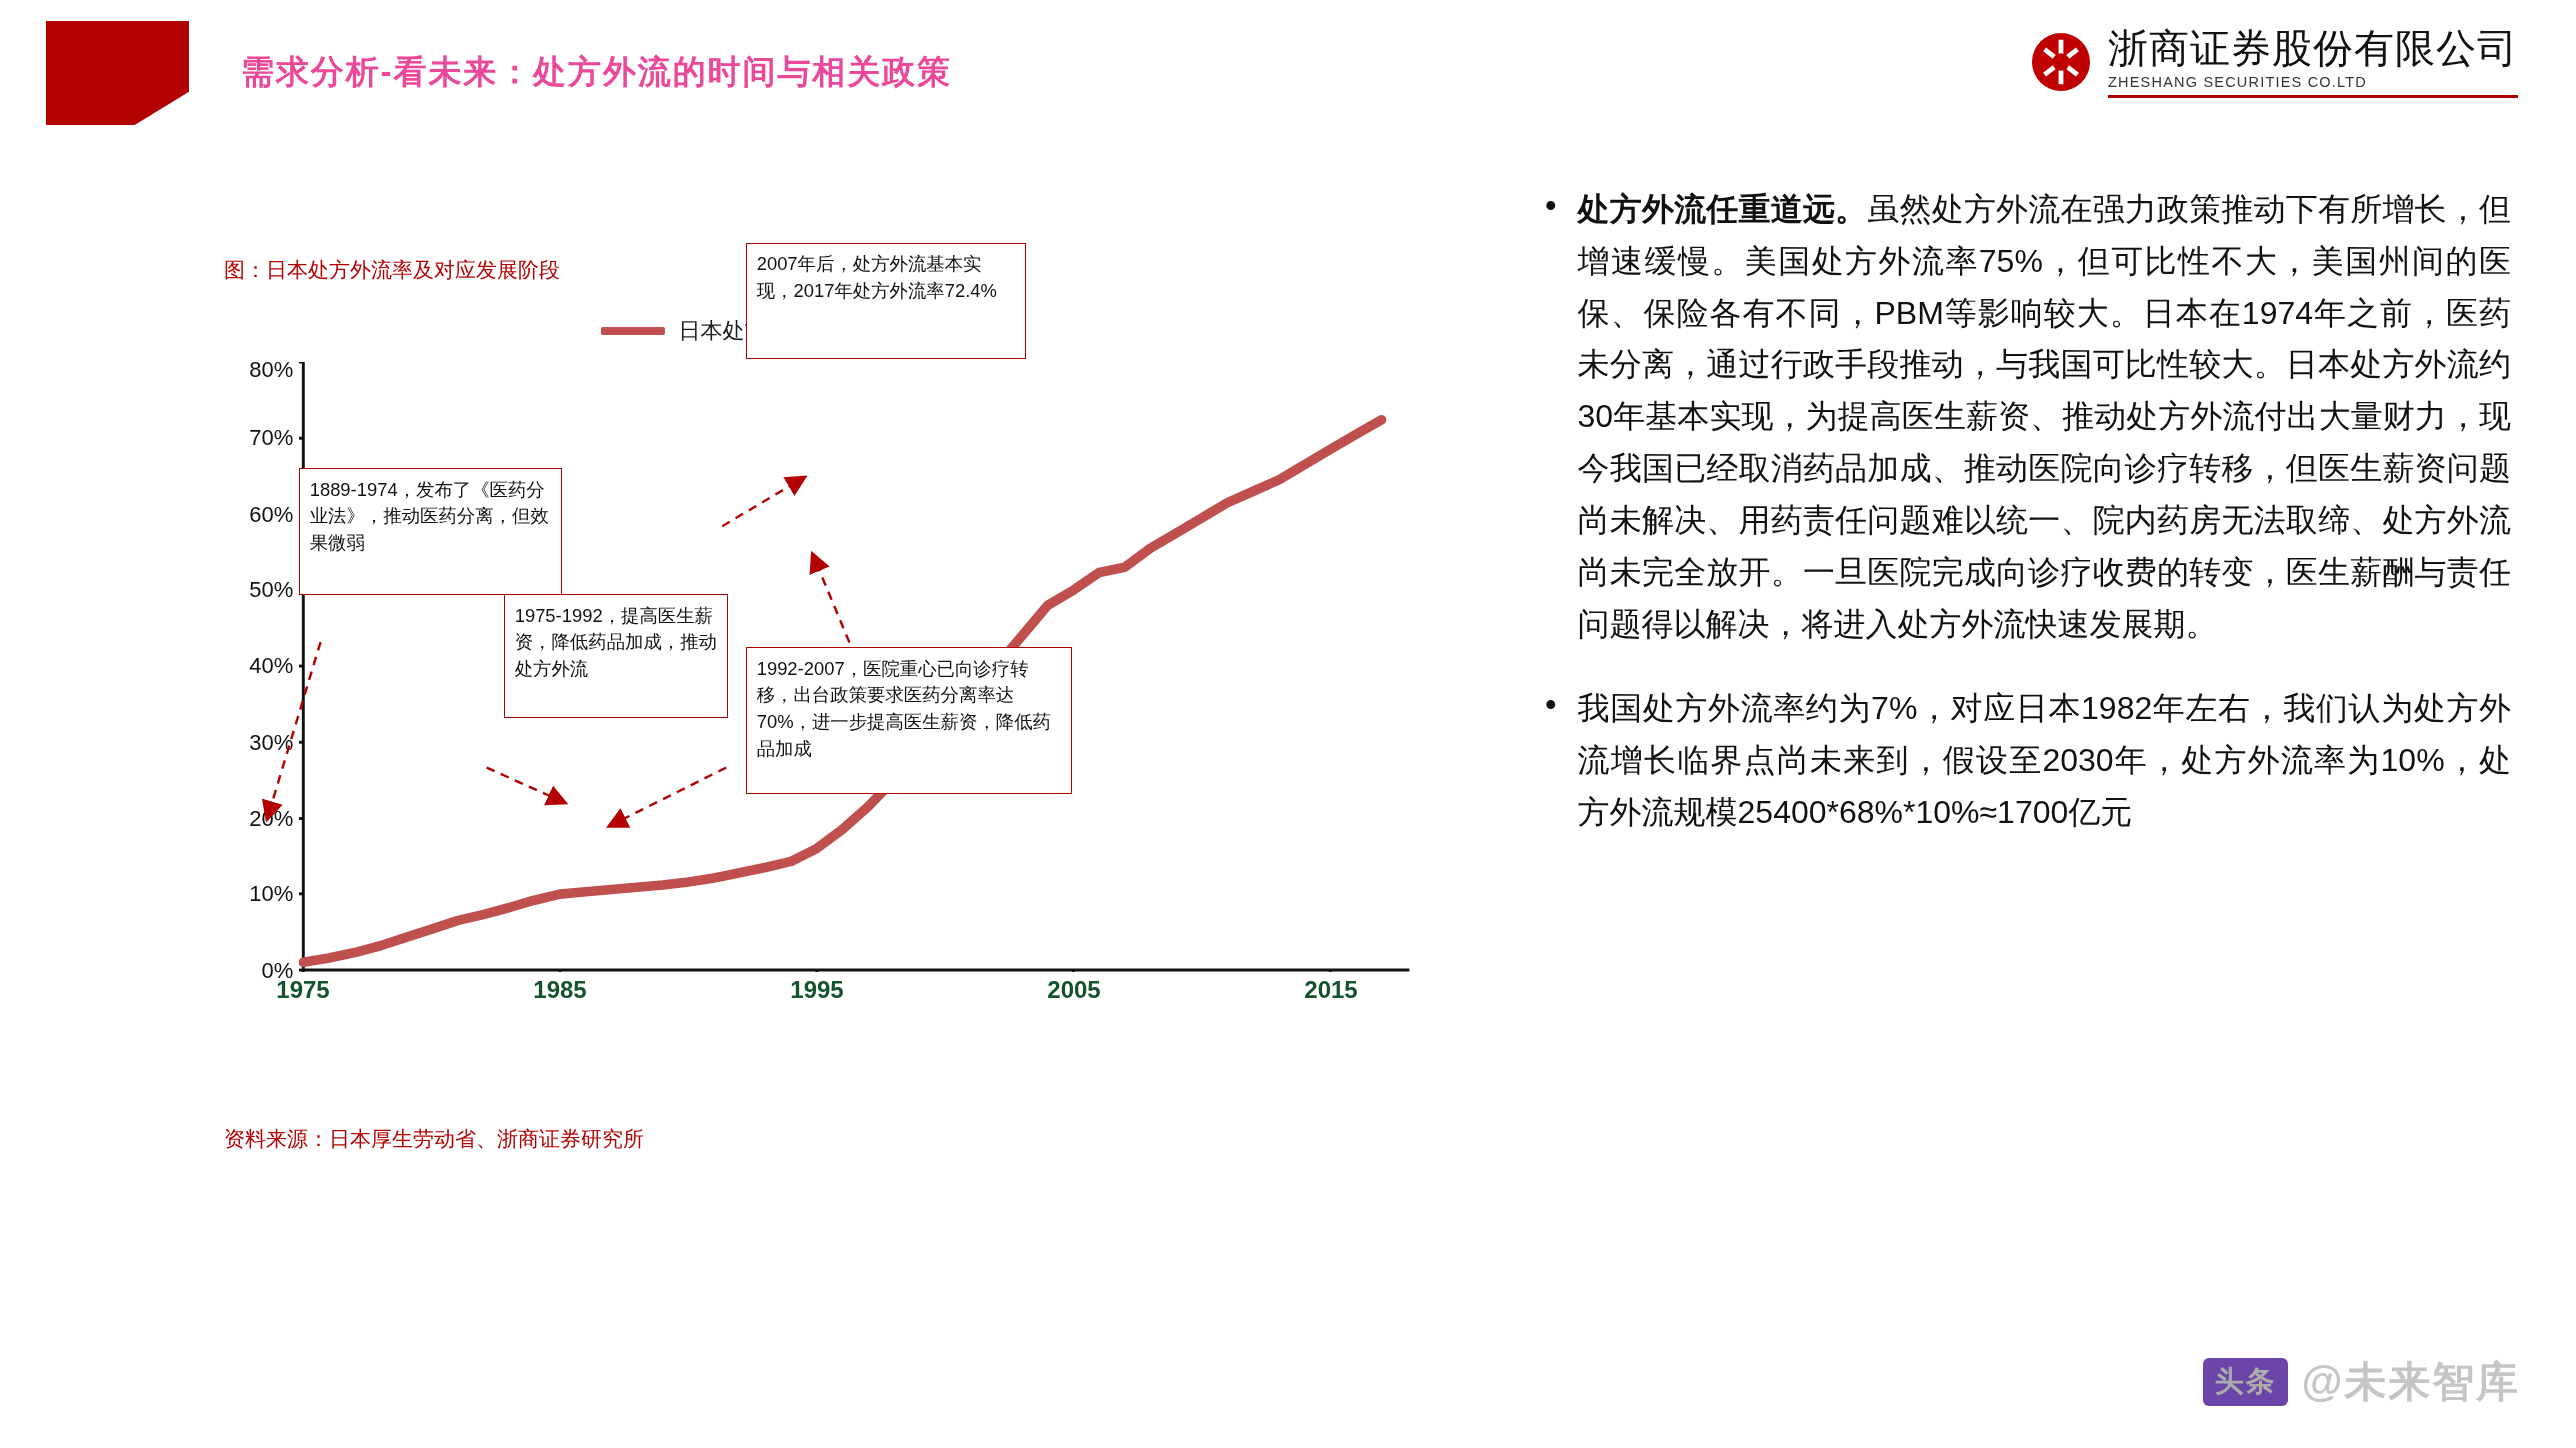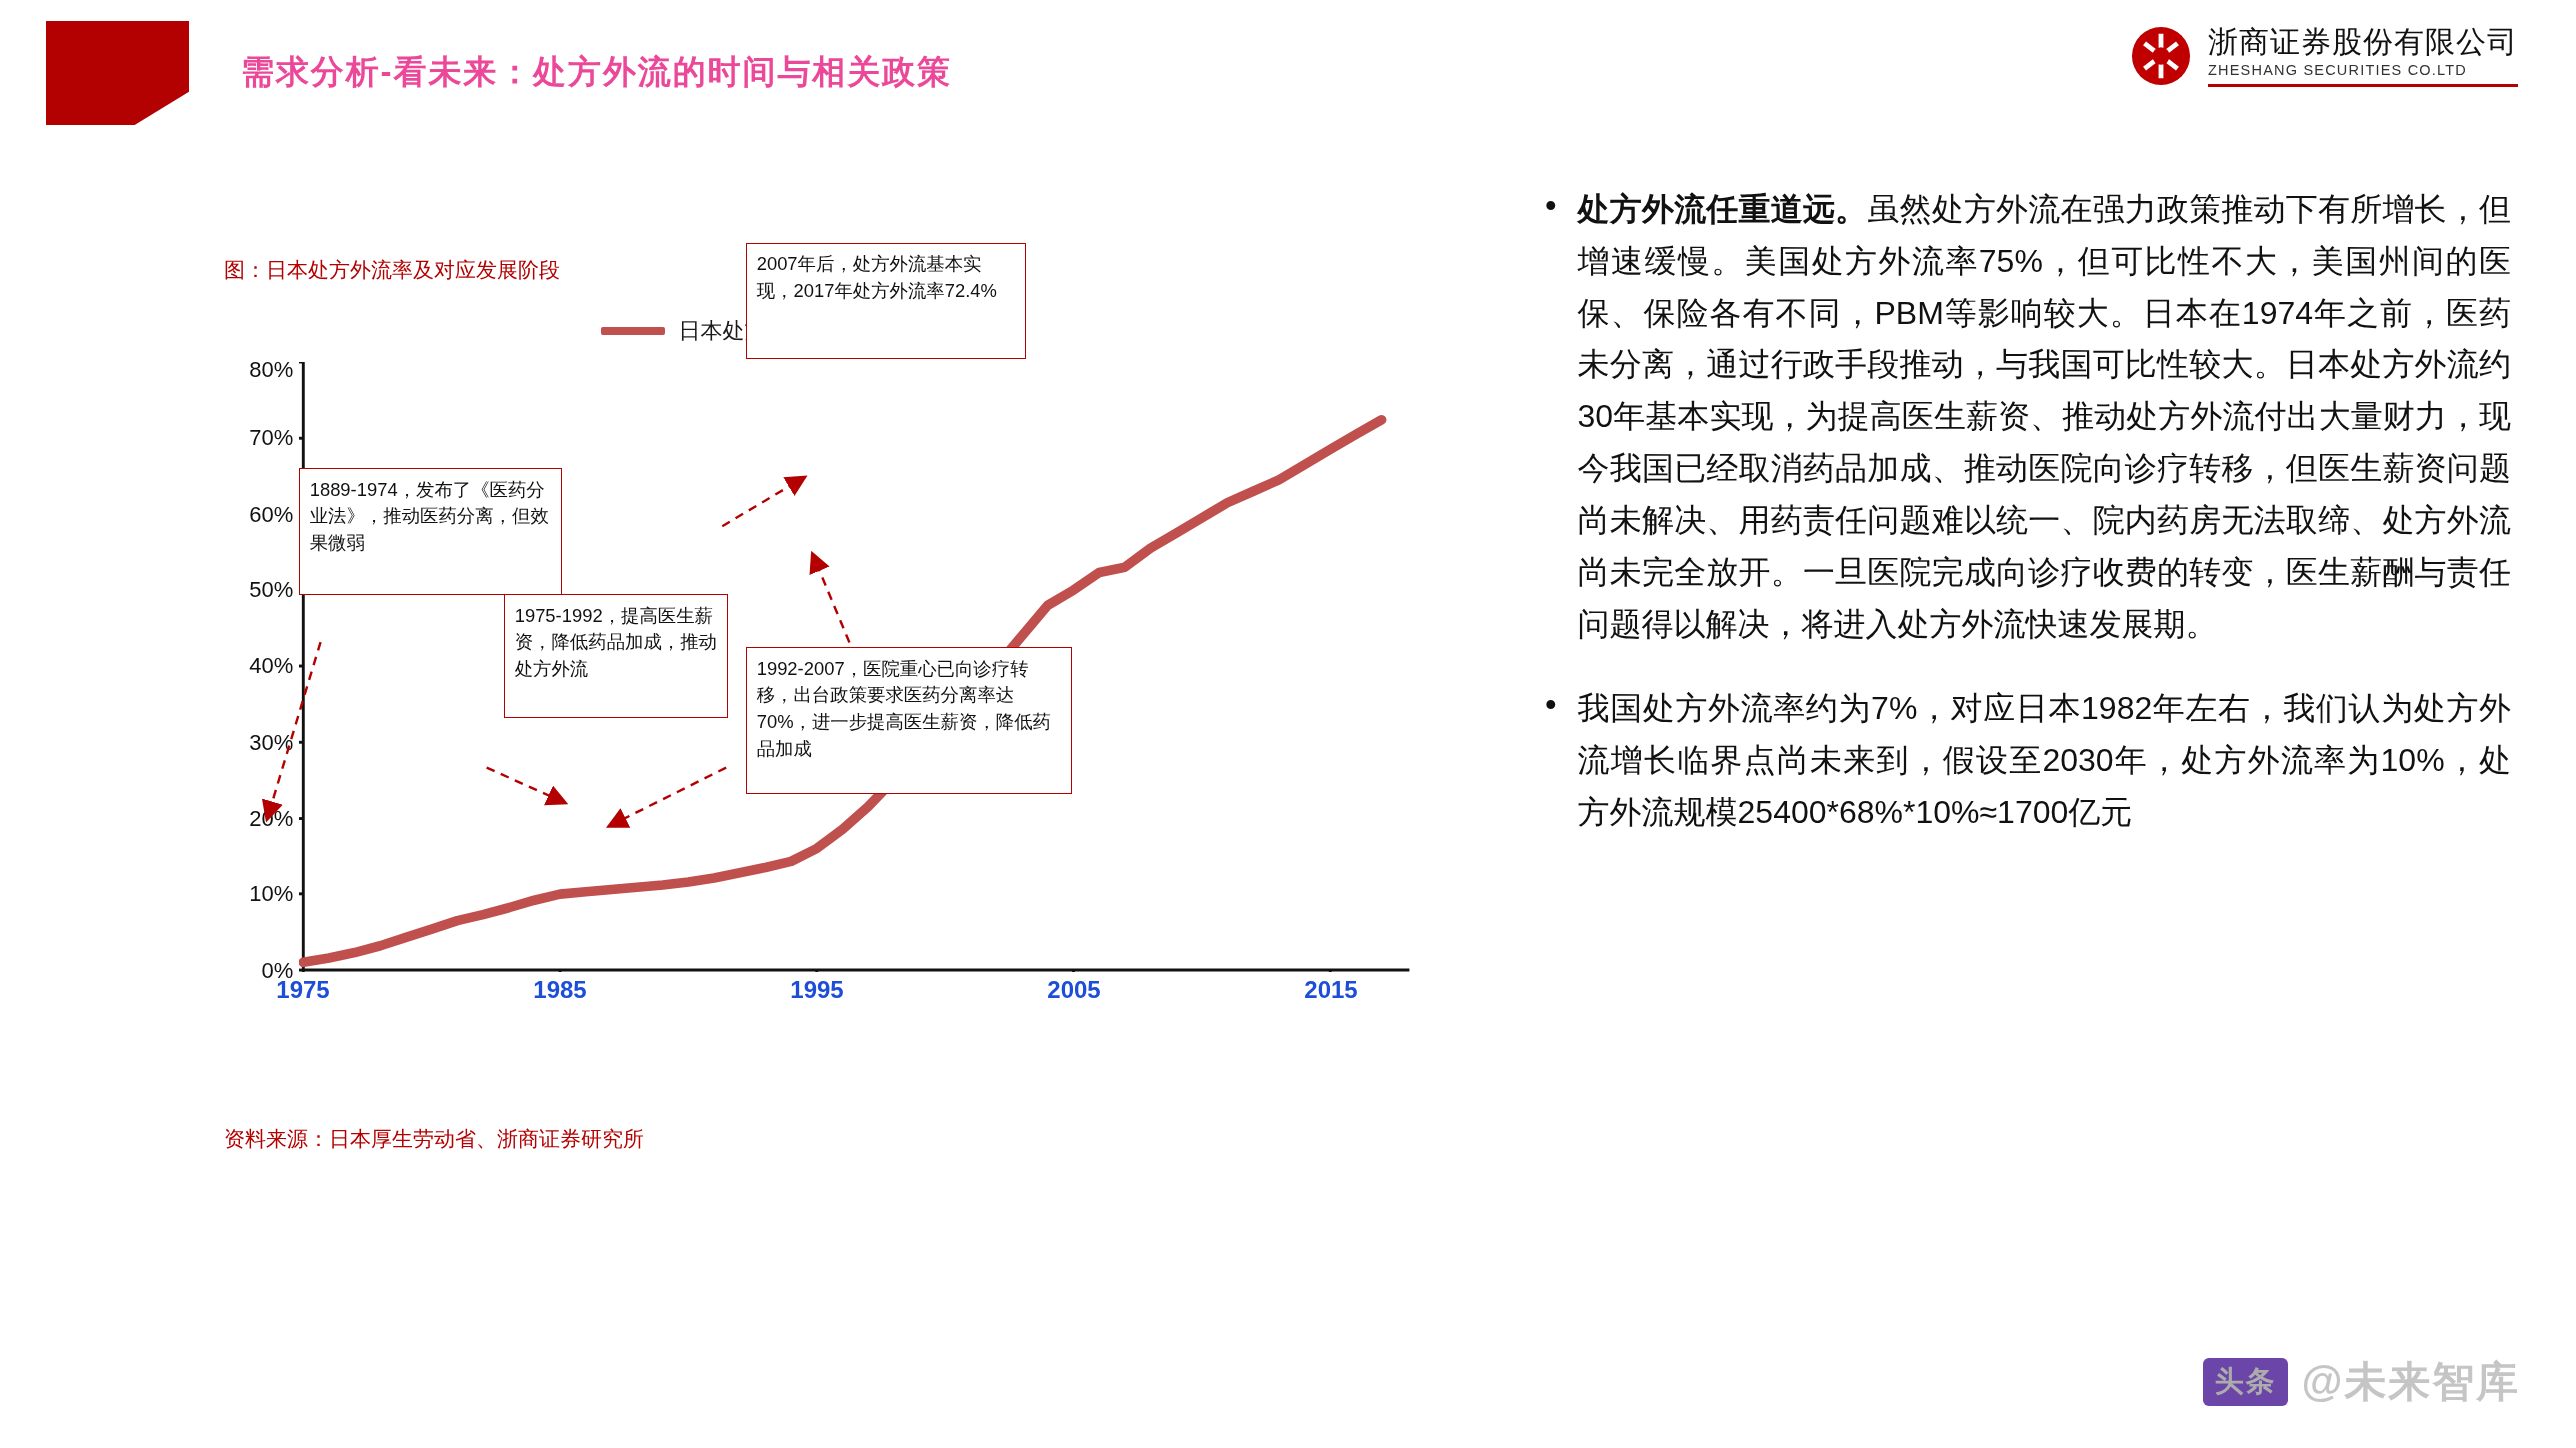--- a/index.html
+++ b/index.html
@@ -18,21 +18,21 @@
   }
   .hdr-title{
     position:absolute;left:241px;top:50px;
     font-size:33px;font-weight:bold;color:#ec4899;
     letter-spacing:1.9px;white-space:nowrap;
   }
   
   .logo-wrap{position:absolute;right:58px;top:25px;display:flex;align-items:center;gap:17.4px;}
   .logo-mark{width:60px;height:60px;position:relative;flex:0 0 auto;}
   .logo-text{display:flex;flex-direction:column;align-items:flex-start;}
-  .logo-cn{font-size:30px;color:#111;letter-spacing:1px;line-height:1.15;}
+  .logo-cn{font-size:40px;color:#111;letter-spacing:1px;line-height:1.15;}
   .logo-en{font-size:14.5px;color:#333;letter-spacing:1.2px;line-height:1.2;margin-top:2.9px;}
   .logo-underline{width:100%;height:2.9px;background:#b30000;margin-top:3.9px;}
 
   
   .chart-block{position:absolute;left:224px;top:256px;width:1265px;height:947px;}
   .fig-caption{
     position:absolute;left:0;top:0;font-size:21px;color:#b30000;white-space:nowrap;
   }
   .legend{
     position:absolute;left:377px;top:60px;display:flex;align-items:center;gap:13.5px;
@@ -42,21 +42,21 @@
 
   .plot{
     position:absolute;left:0;top:106px;width:1265px;height:657px;
   }
   .axis-labels-y{position:absolute;left:0;top:0;width:75px;height:609px;}
   .axis-labels-y div{
     position:absolute;right:5.8px;font-size:22px;color:#111;transform:translateY(-50%);
   }
   .axis-labels-x{position:absolute;left:0;top:614px;width:1265px;height:39px;}
   .axis-labels-x div{
-    position:absolute;font-size:24px;color:#1d4ed8;transform:translateX(-50%);font-weight:bold;
+    position:absolute;font-size:24px;color:#14532d;transform:translateX(-50%);font-weight:bold;
   }
   svg.plotsvg{position:absolute;left:75px;top:0;}
   .source{
     position:absolute;left:0;top:869px;font-size:21px;color:#b30000;white-space:nowrap;
   }
 
   
   .anno{
     position:absolute;border:1.9px solid #b30000;background:#fff;
     color:#111;font-size:18.4px;line-height:1.45;padding:7.7px 9.7px;box-sizing:border-box;

